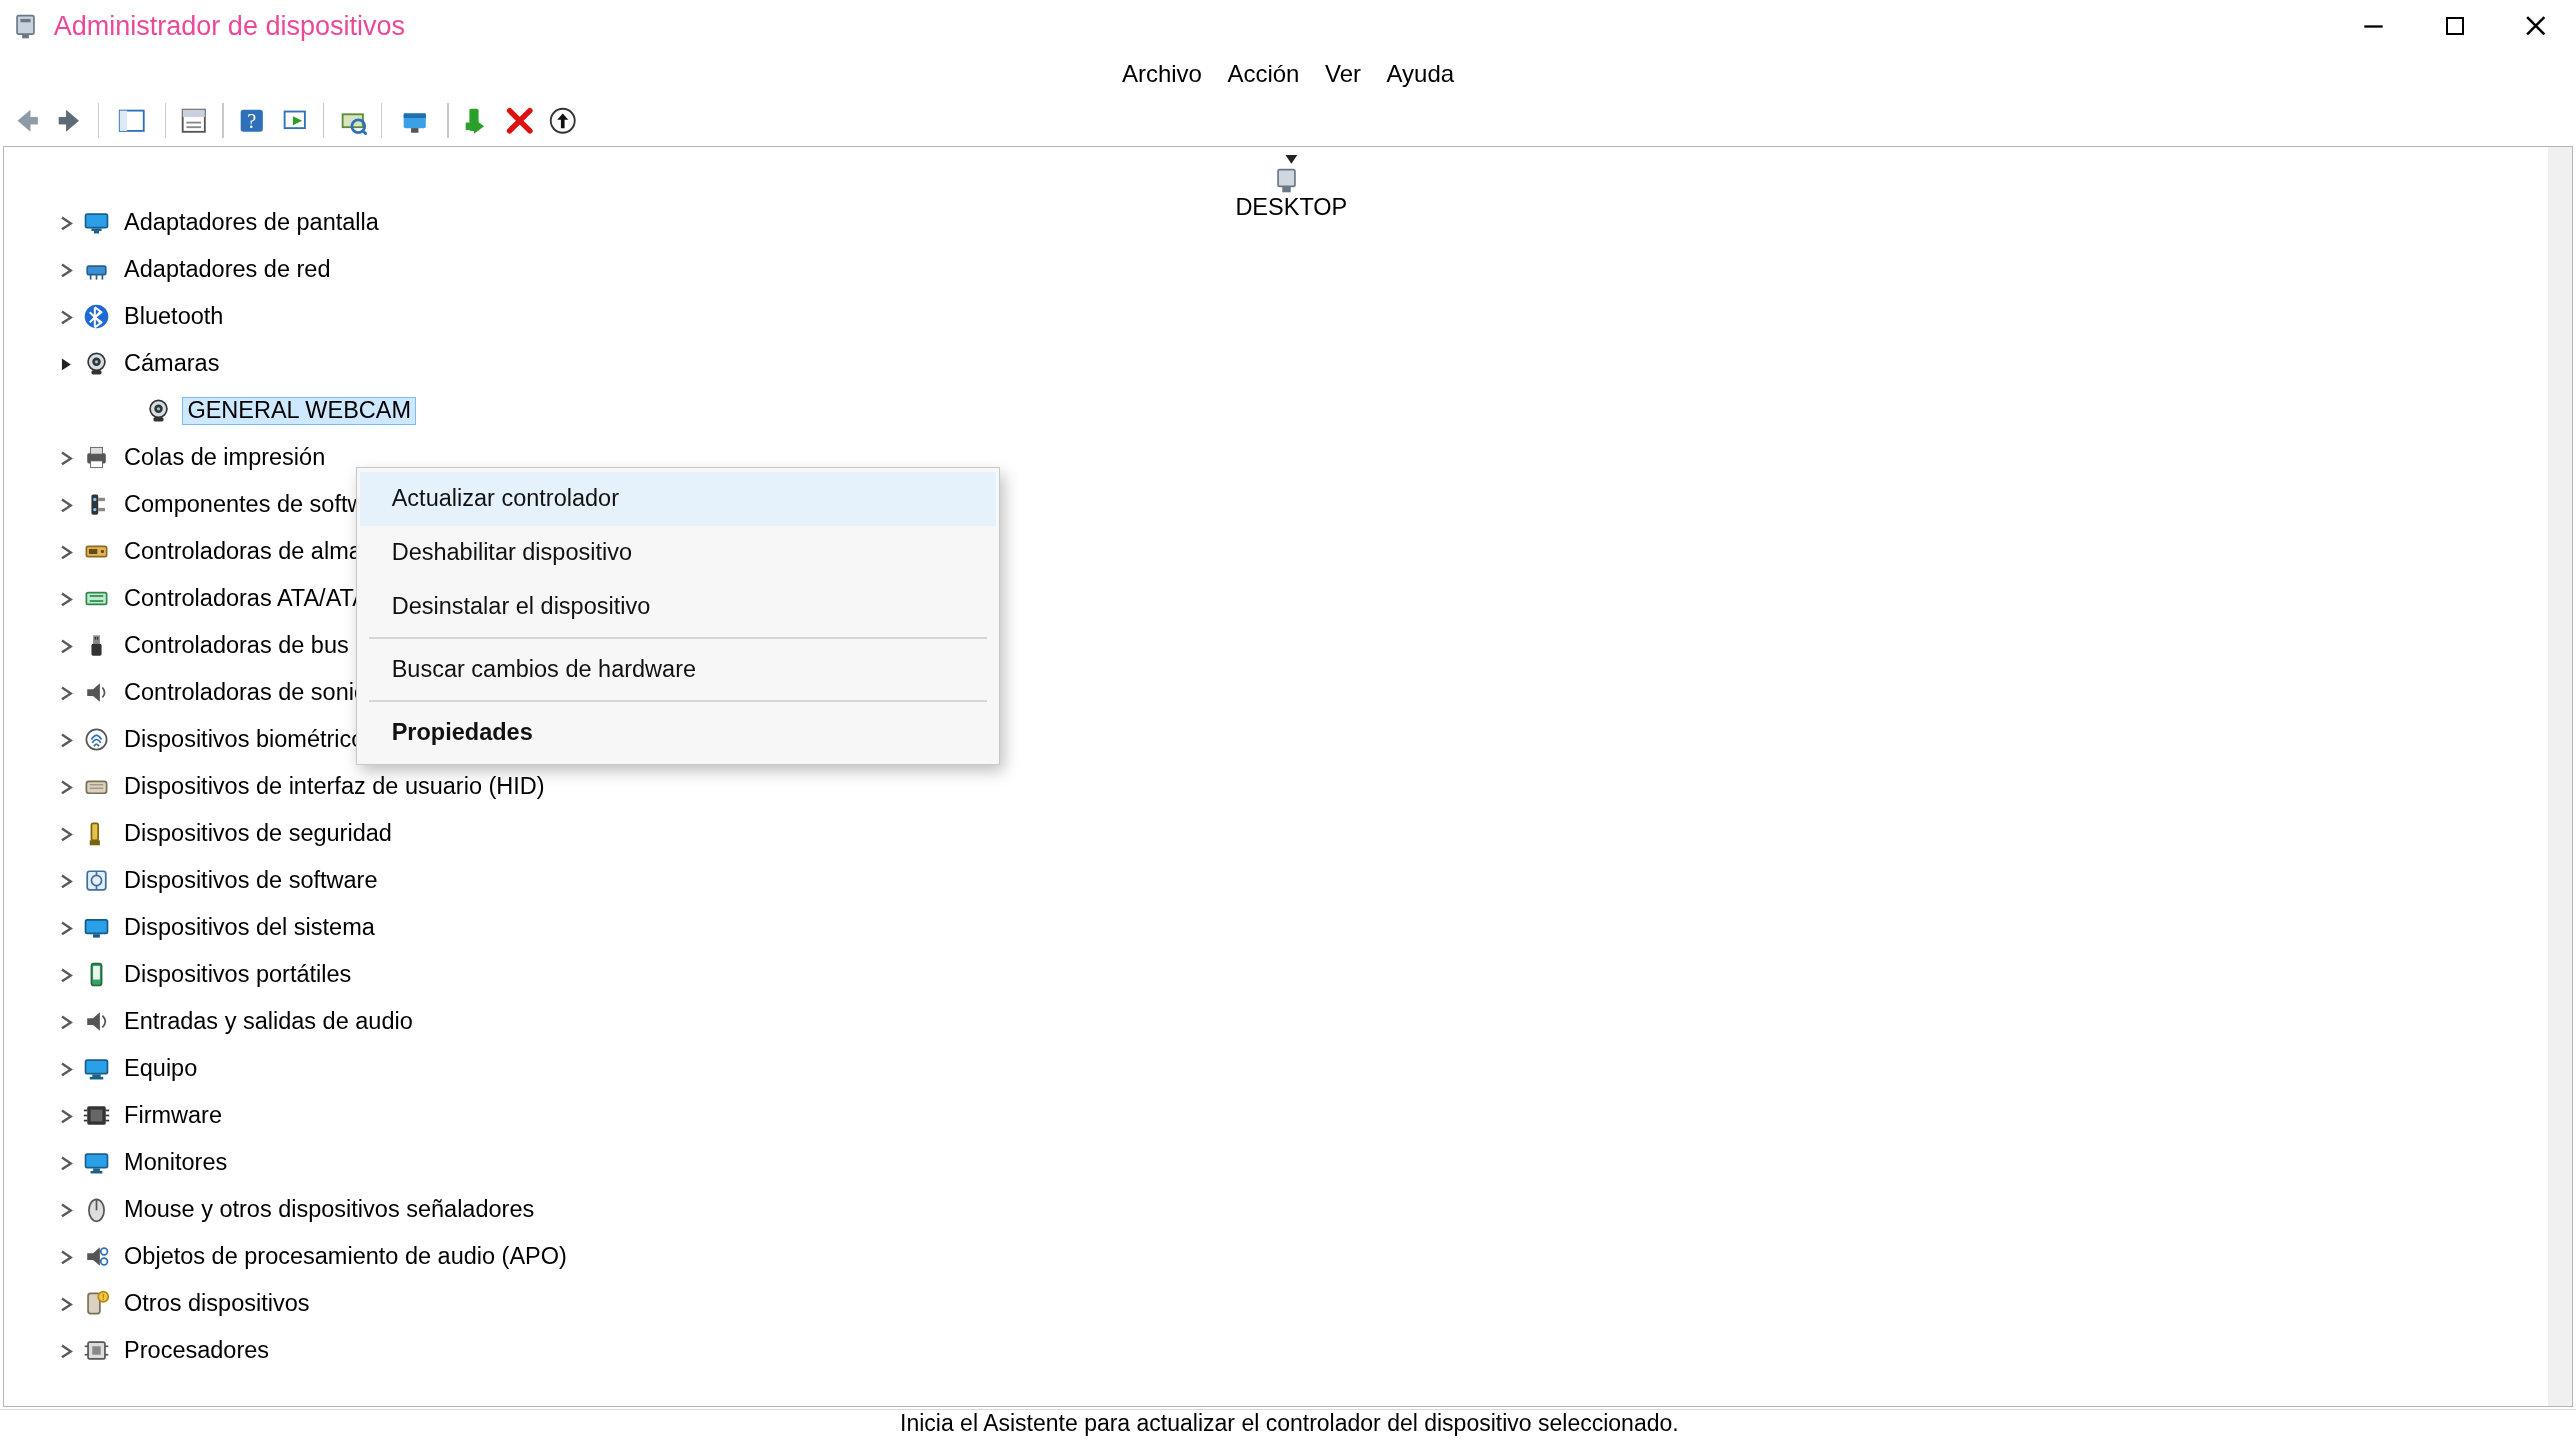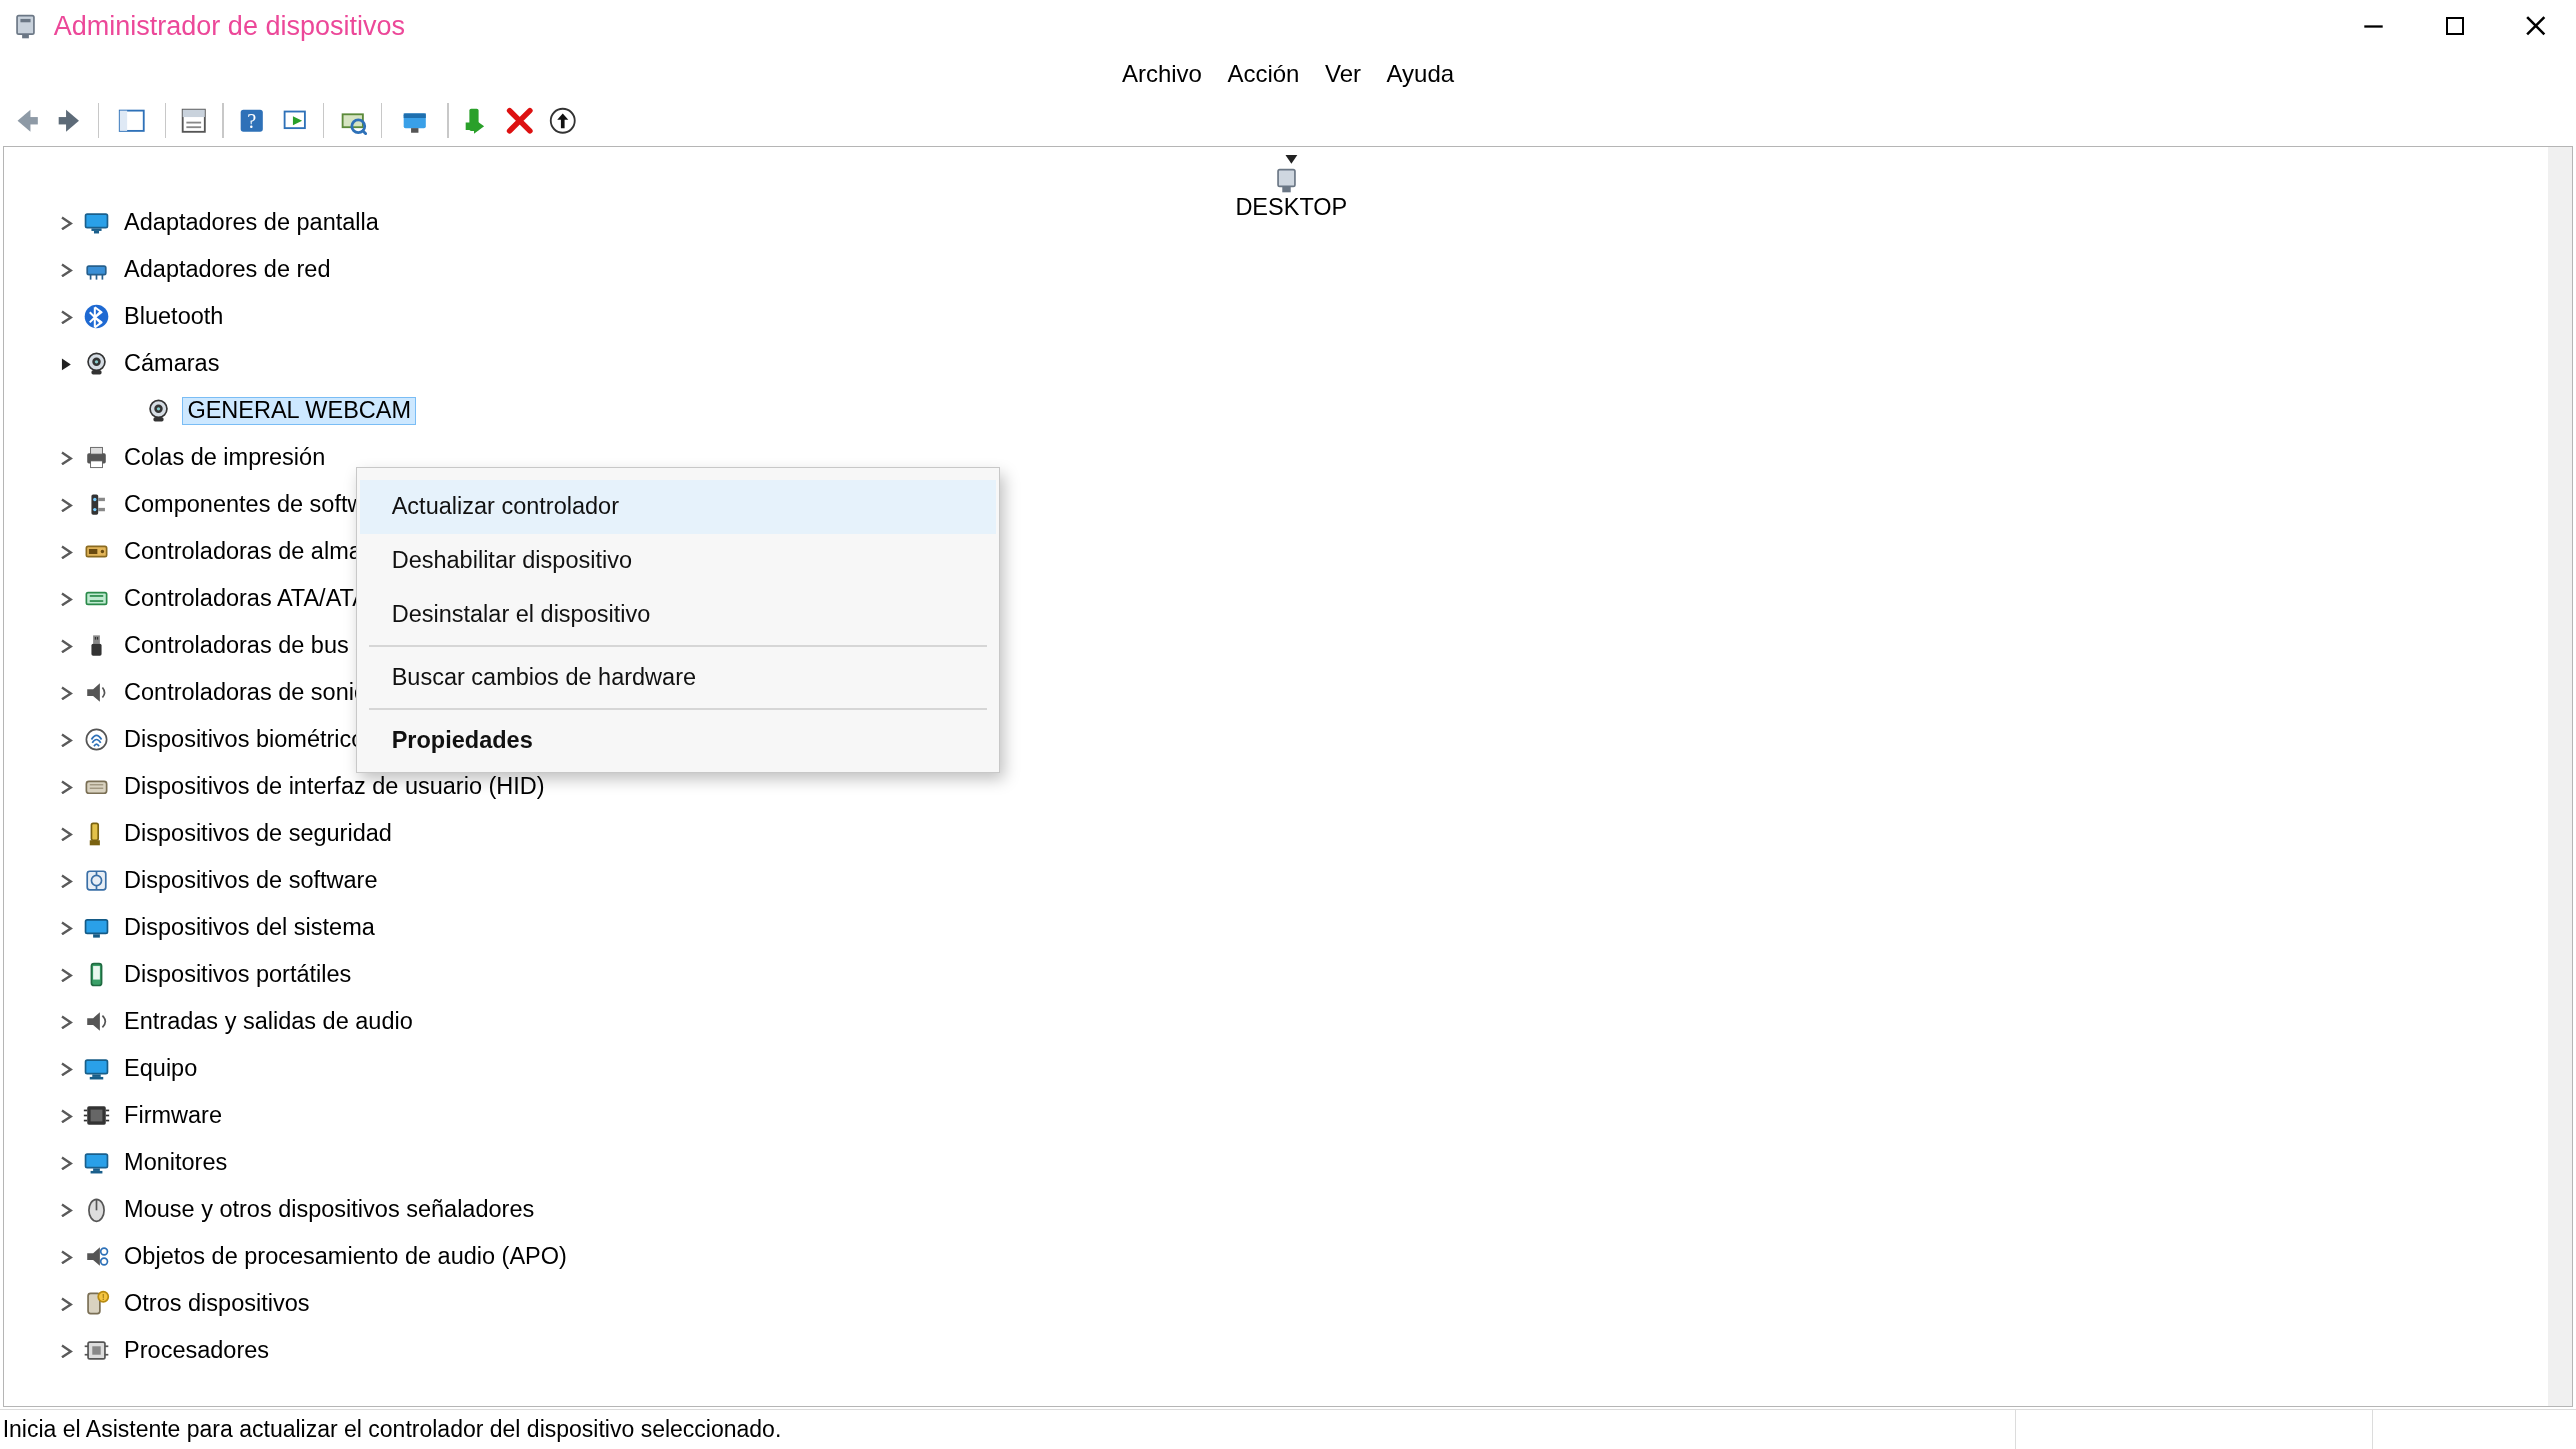--- a/index.html
+++ b/index.html
@@ -119,36 +119,37 @@
     box-shadow: 4px 6.7px 14.8px rgba(0,0,0,.25);
     padding: 4px 2.7px;
     z-index: 50;
     font-size: 23.5px;
   }
   .ctx-item {
     padding: 13.4px 32px;
     color: #111;
     cursor: default;
   }
-  .ctx-item.highlight { background: #e6f2fb; margin-top: 8px; }
+  .ctx-item.highlight { background: #e6f2fb; }
   .ctx-item.bold { font-weight: 700; }
   .ctx-sep {
     height: 1.3px; background: #d6d6d6; margin: 4px 9.4px;
   }
 
   
   .statusbar {
     position: absolute;
     left: 0; right: 0; bottom: 0;
     height: 40px;
     border-top: 1.3px solid #dcdcdc;
     display: flex;
     align-items: center;
     font-size: 23px;
     padding-left: 2.7px;
+    flex-direction: column;
   }
   .statusbar .cell-sep {
     width: 1.3px; align-self: stretch; background: #dcdcdc;
     margin: 0 0;
   }
   .statusbar .cell1 { flex: 0 0 2012px; overflow:hidden;}
   .statusbar .cell2 { flex: 0 0 356px; }
   .statusbar .cell3 { flex: 1; }
 
 </style>

